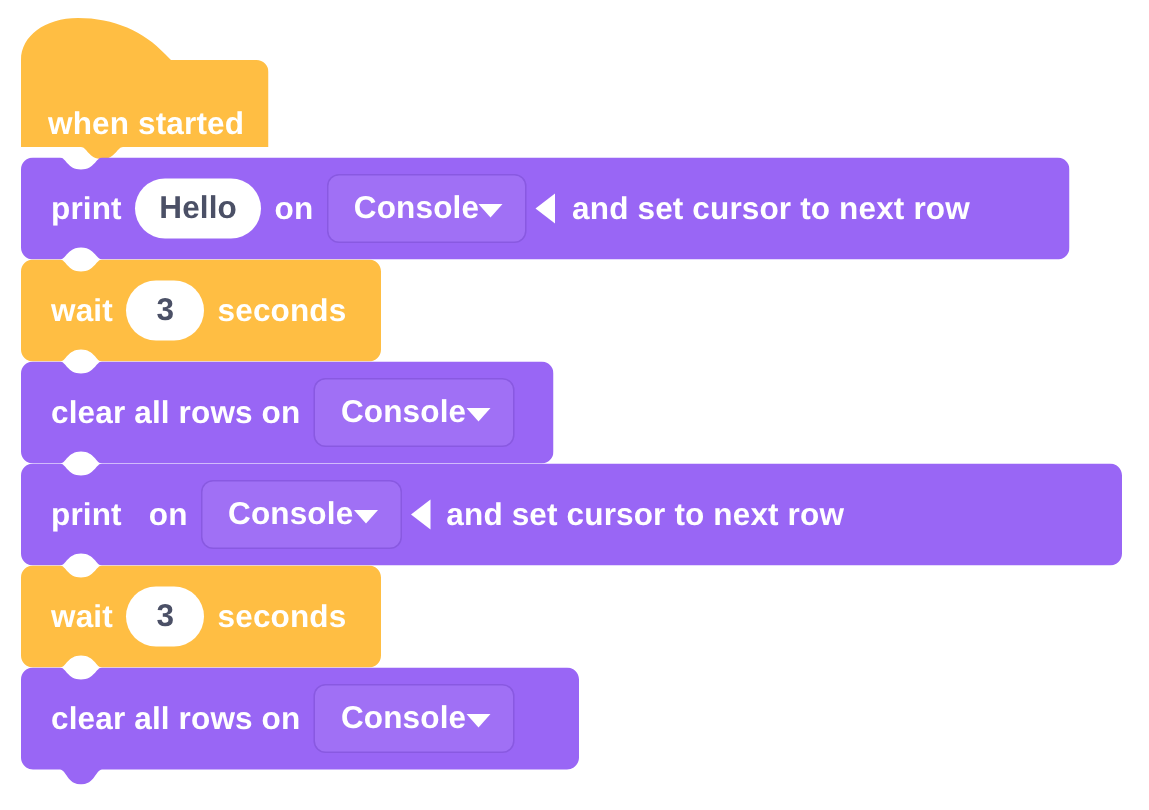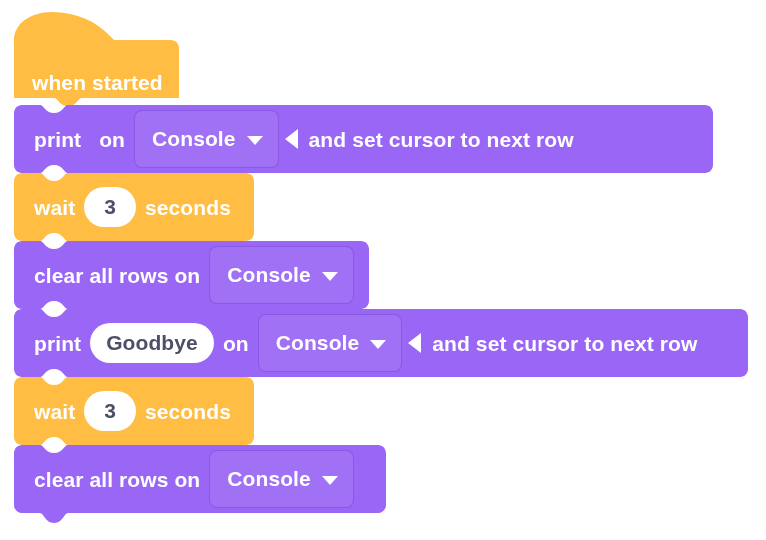--- a/index.html
+++ b/index.html
@@ -72,22 +72,21 @@
     font-size: 21px;
     font-weight: bold;
     box-sizing: border-box;
   }
   .oval.num { padding: 0 20px; }
 
   
   .dropdown {
     display: flex;
     align-items: center;
-    gap: 11px;
-    height: 58px;
+    height: 46px;
     padding: 0 15px 0 17px;
     border-radius: 8px;
     border: 1.5px solid rgba(104, 57, 196, 0.42);
     background: rgba(255,255,255,0.07);
     box-sizing: border-box;
     color: #ffffff;
     font-size: 21px;
     font-weight: bold;
   }
   .dd-caret {
@@ -144,20 +143,21 @@
                C699,64.4 695.4,68 691,68
                L54,68
                C50,68 49,60 40,60
                C31,60 30,68 26,68
                L8,68
                C3.6,68 0,64.4 0,60
                Z" fill="#9966F5"></path>
     </svg>
     <div class="row">
       <span class="label pre">print</span>
+      <span class="oval">Hello</span>
       <span class="label mid">on</span>
       <span class="dropdown">
         <span>Console</span>
         <span class="dd-caret"></span>
       </span>
       <span class="tri-left"></span>
       <span class="label tail">and set cursor to next row</span>
     </div>
   </div>
 
@@ -223,21 +223,20 @@
                C734,64.4 730.4,68 726,68
                L54,68
                C50,68 49,60 40,60
                C31,60 30,68 26,68
                L8,68
                C3.6,68 0,64.4 0,60
                Z" fill="#9966F5"></path>
     </svg>
     <div class="row">
       <span class="label pre">print</span>
-      <span class="oval">Goodbye</span>
       <span class="label mid">on</span>
       <span class="dropdown">
         <span>Console</span>
         <span class="dd-caret"></span>
       </span>
       <span class="tri-left"></span>
       <span class="label tail">and set cursor to next row</span>
     </div>
   </div>
 

